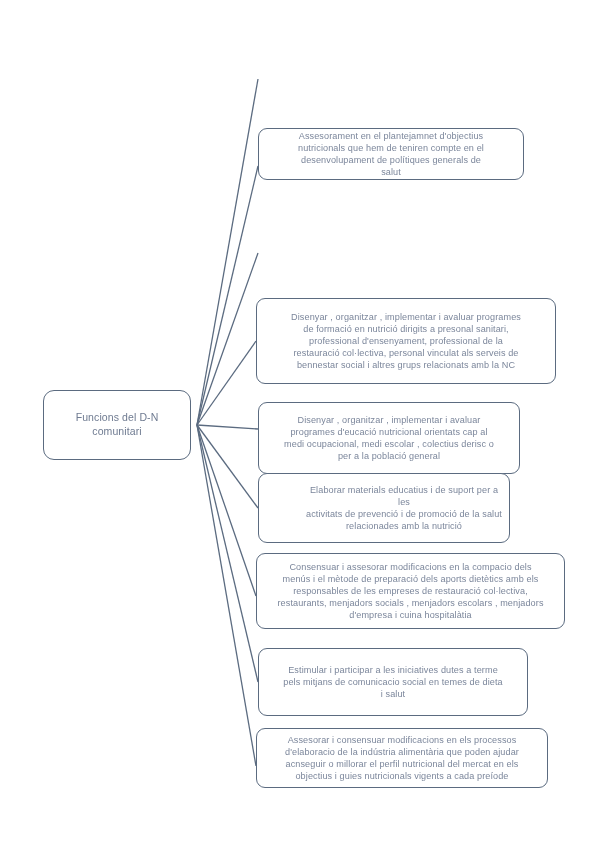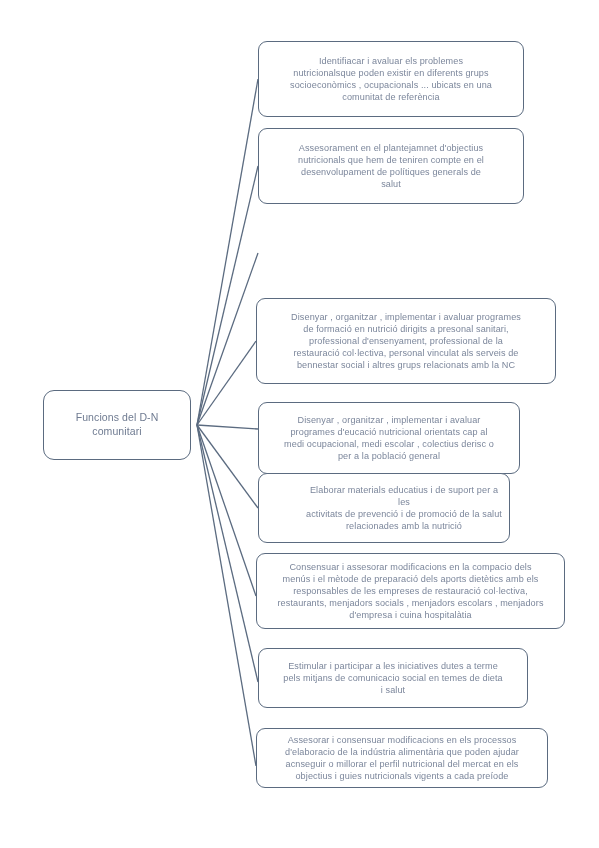--- a/index.html
+++ b/index.html
@@ -67,27 +67,21 @@
       <line x1="197" y1="425" x2="258" y2="508" stroke="#5b6b80" stroke-width="1.3"></line>
       <line x1="197" y1="425" x2="256" y2="596" stroke="#5b6b80" stroke-width="1.3"></line>
       <line x1="197" y1="425" x2="258" y2="682" stroke="#5b6b80" stroke-width="1.3"></line>
       <line x1="197" y1="425" x2="256" y2="766" stroke="#5b6b80" stroke-width="1.3"></line>
     </svg>
 
   <div class="node" id="root-node" style="left: 43px; top: 390px; width: 148px; height: 70px;">
     <span class="node-text">Funcions del D-N comunitari</span>
   </div>
 
-  <div class="node leaf-node" style="left: 258px; top: 41px; width: 266px; height: 76px;">
-    <span class="node-text">Identifiacar i avaluar els problemes
-nutricionalsque poden existir en diferents grups
-socioeconòmics , ocupacionals ... ubicats en una
-comunitat de referència</span>
-  </div>
-  <div class="node leaf-node" style="left: 258px; top: 128px; width: 266px; height: 76px;">
+  <div class="node leaf-node" style="left: 258px; top: 128px; width: 266px; height: 52px;">
     <span class="node-text">Assesorament en el plantejamnet d'objectius
 nutricionals que hem de teniren compte en el
 desenvolupament de polítiques generals de
 salut</span>
   </div>
   <div class="node leaf-node" style="left: 256px; top: 298px; width: 300px; height: 86px;">
     <span class="node-text">Disenyar , organitzar , implementar i avaluar programes
 de formació en nutrició dirigits a presonal sanitari,
 professional d'ensenyament, professional de la
 restauració col·lectiva, personal vinculat als serveis de
@@ -104,21 +98,21 @@
 activitats de prevenció i de promoció de la salut
 relacionades amb la nutrició</span>
   </div>
   <div class="node leaf-node" style="left: 256px; top: 553px; width: 309px; height: 76px;">
     <span class="node-text">Consensuar i assesorar modificacions en la compacio dels
 menús i el mètode de preparació dels aports dietètics amb els
 responsables de les empreses de restauració col·lectiva,
 restaurants, menjadors socials , menjadors escolars , menjadors
 d'empresa i cuina hospitalàtia</span>
   </div>
-  <div class="node leaf-node" style="left: 258px; top: 648px; width: 270px; height: 60px;">
+  <div class="node leaf-node" style="left: 258px; top: 648px; width: 270px; height: 68px;">
     <span class="node-text">Estimular i participar a les iniciatives dutes a terme
 pels mitjans de comunicacio social en temes de dieta
 i salut</span>
   </div>
   <div class="node leaf-node" style="left: 256px; top: 728px; width: 292px; height: 60px;">
     <span class="node-text">Assesorar i consensuar modificacions en els processos
 d'elaboracio de la indústria alimentària que poden ajudar
 acnseguir o millorar el perfil nutricional del mercat en els
 objectius i guies nutricionals vigents a cada preíode</span>
   </div>

